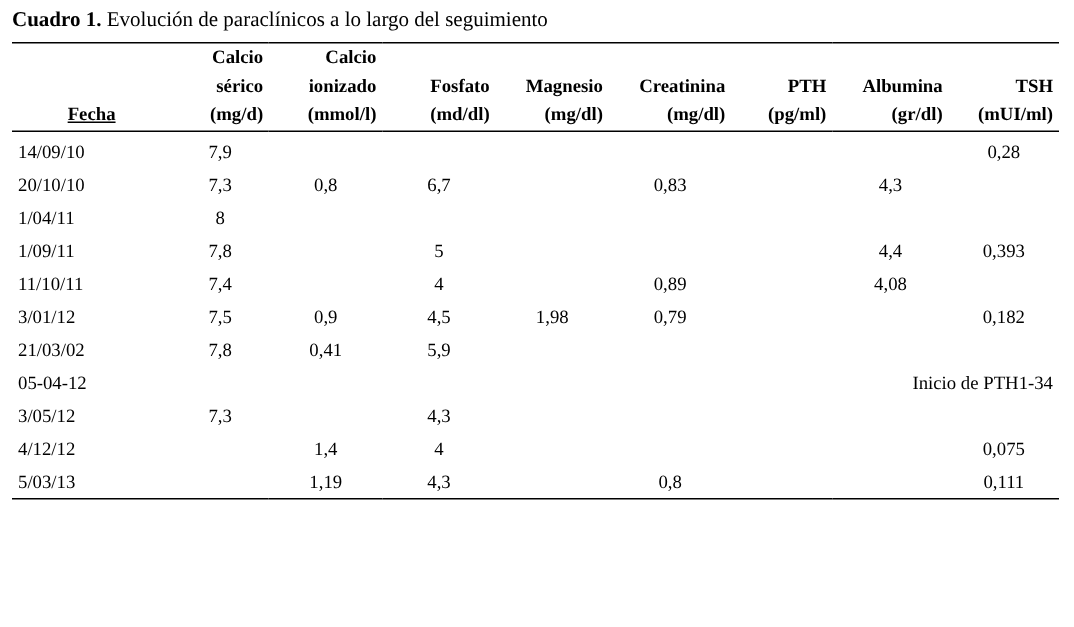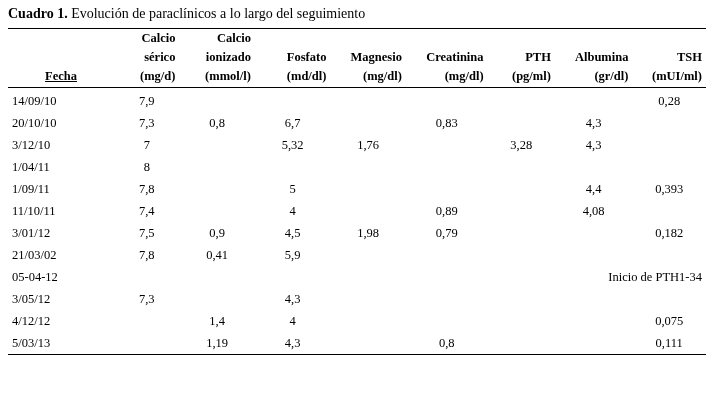--- a/index.html
+++ b/index.html
@@ -176,31 +176,20 @@
         <td class="num">7,3</td>
         <td class="num">0,8</td>
         <td class="num">6,7</td>
         <td class="num"></td>
         <td class="num">0,83</td>
         <td class="num"></td>
         <td class="num">4,3</td>
         <td class="num"></td>
       </tr>
 
-      <tr>
-        <td class="date-cell">3/12/10</td>
-        <td class="num">7</td>
-        <td class="num"></td>
-        <td class="num">5,32</td>
-        <td class="num">1,76</td>
-        <td class="num"></td>
-        <td class="num">3,28</td>
-        <td class="num">4,3</td>
-        <td class="num"></td>
-      </tr>
 
       <tr>
         <td class="date-cell">1/04/11</td>
         <td class="num">8</td>
         <td class="num"></td>
         <td class="num"></td>
         <td class="num"></td>
         <td class="num"></td>
         <td class="num"></td>
         <td class="num"></td>

